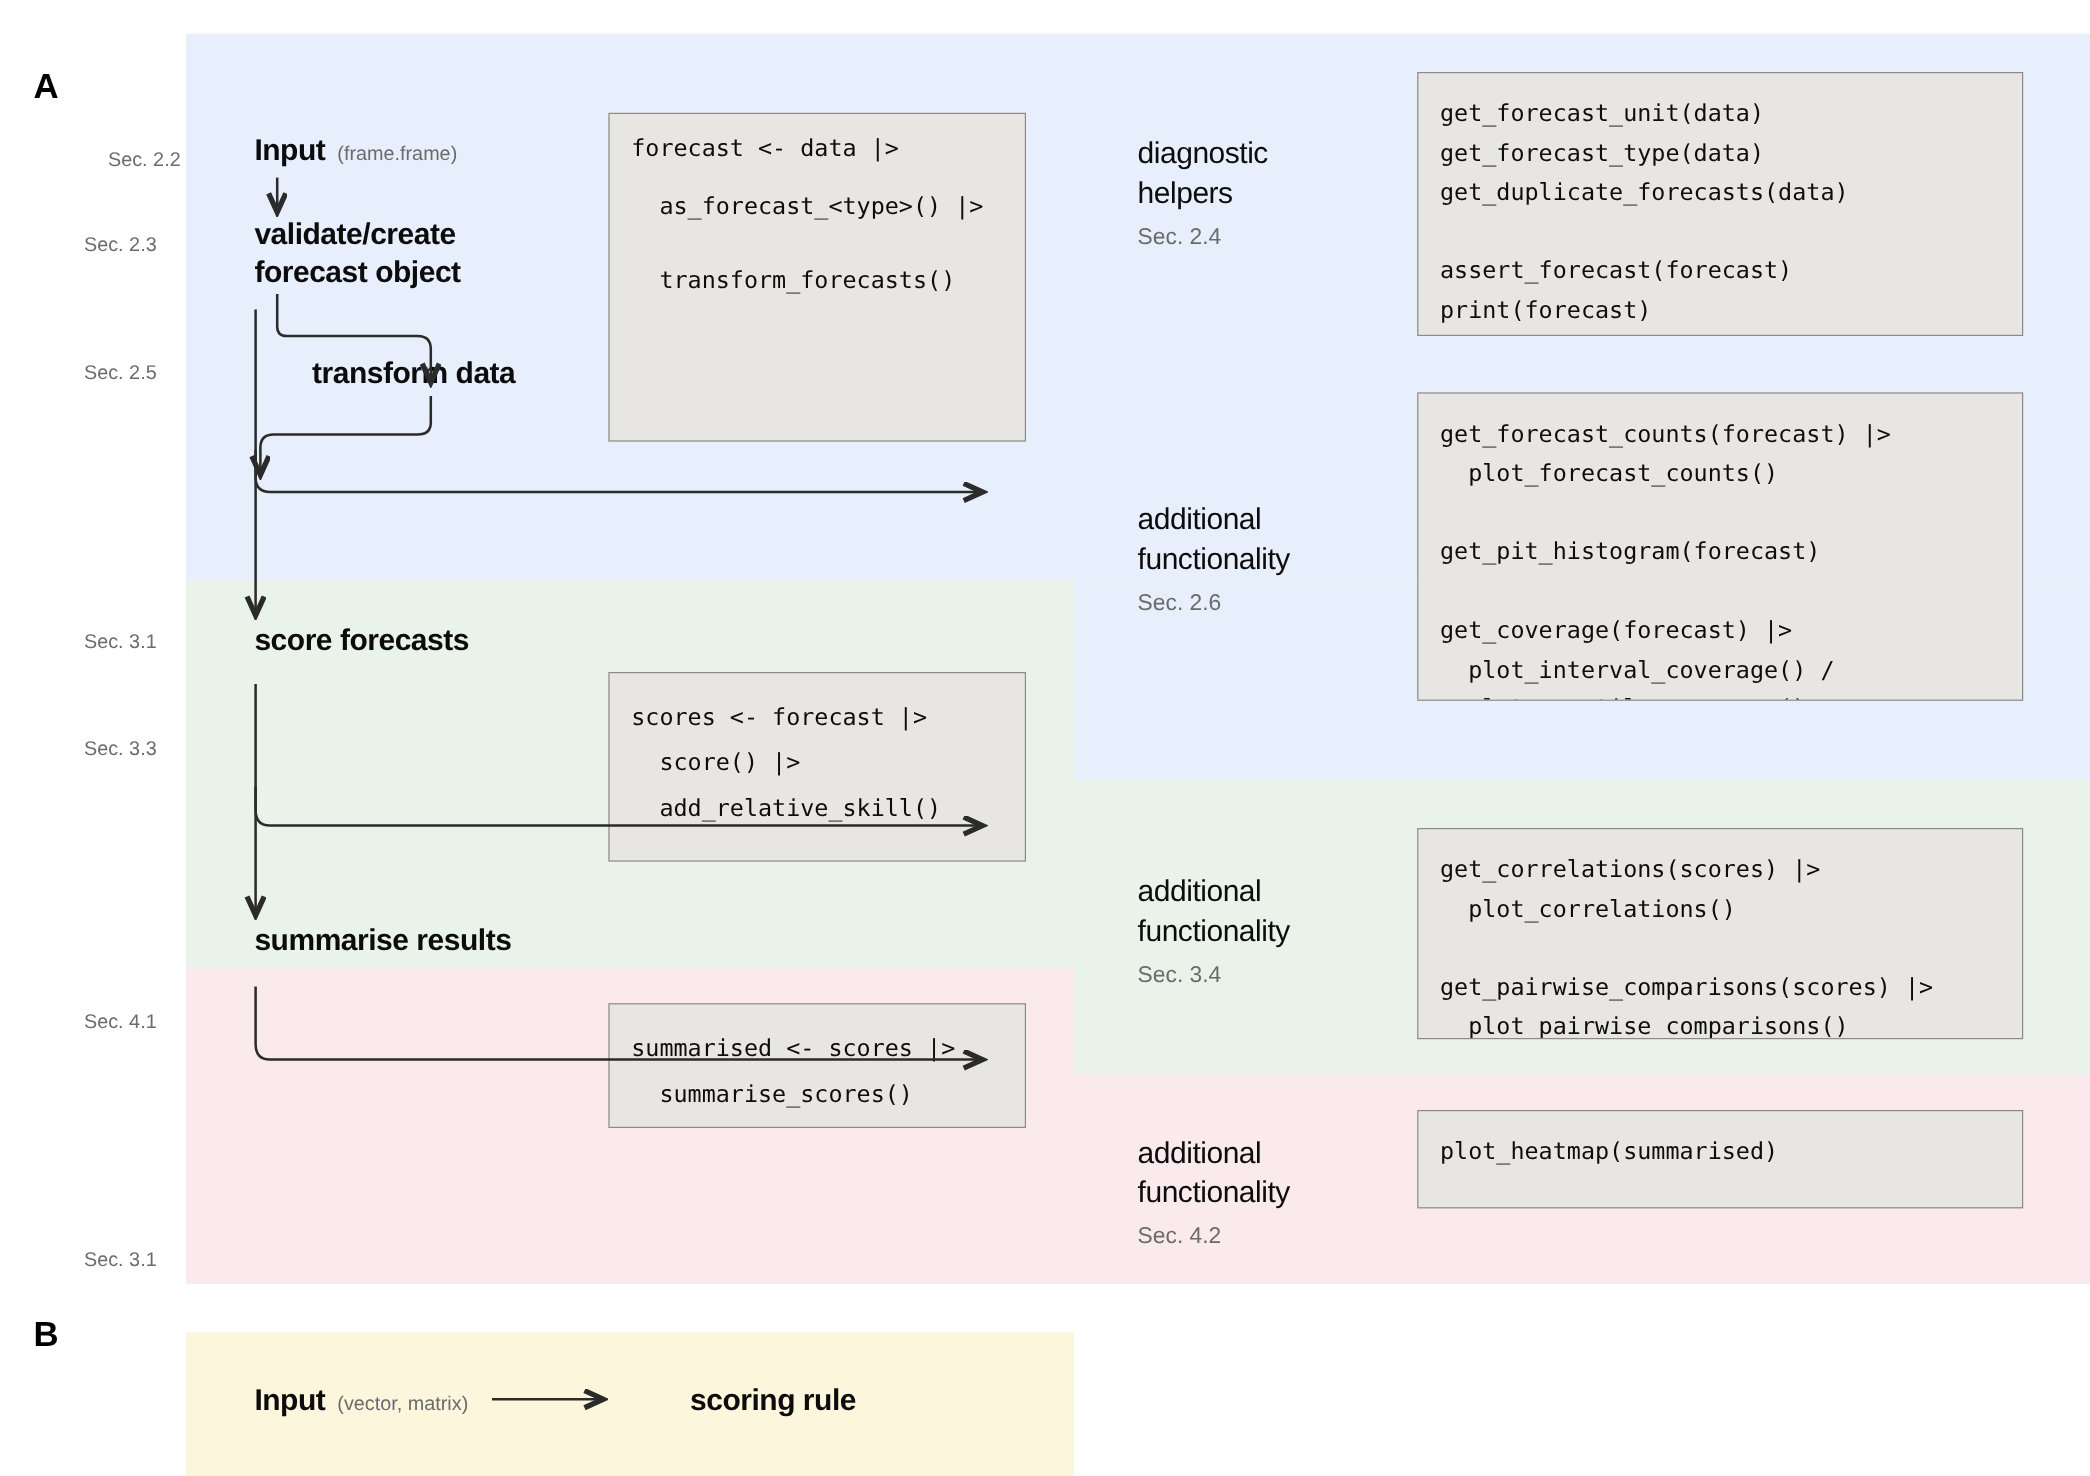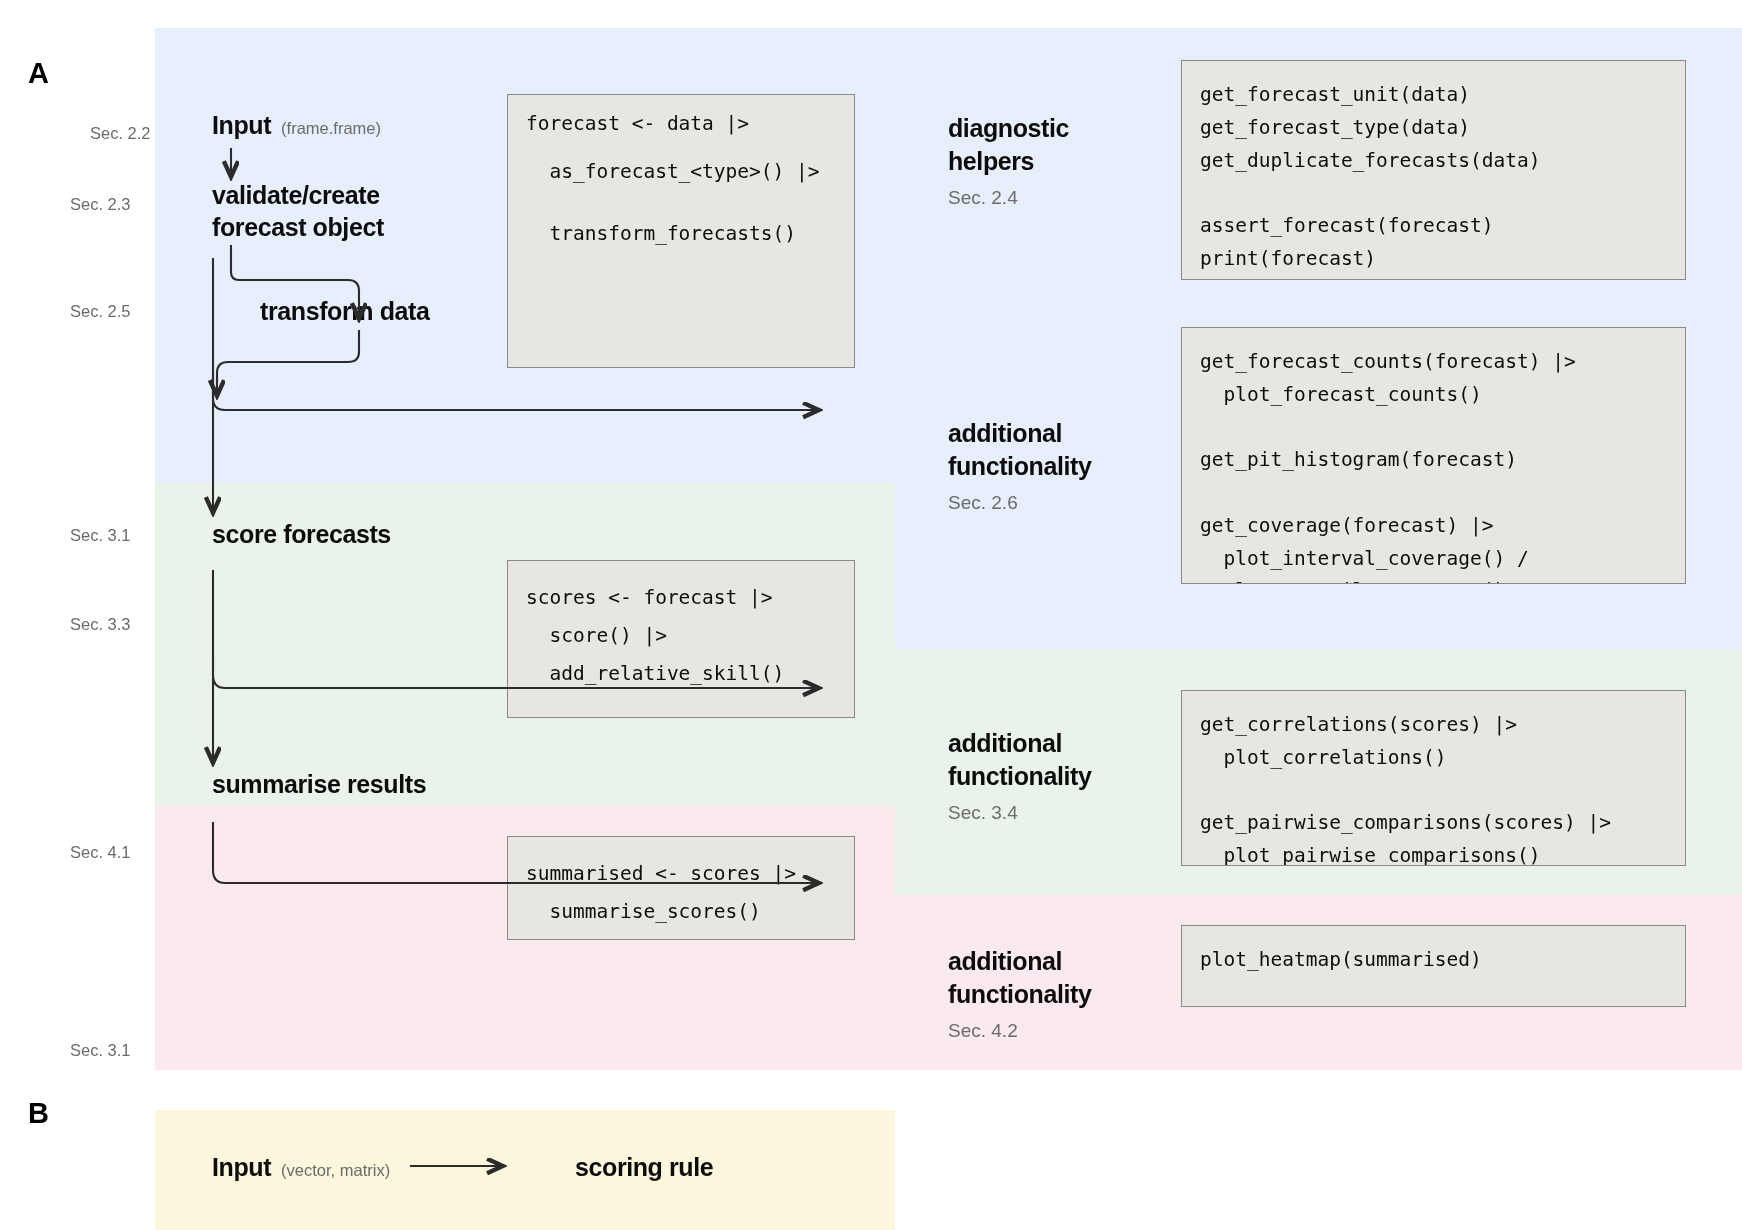--- a/index.html
+++ b/index.html
@@ -65,21 +65,21 @@
     color: #6b6b6b;
     letter-spacing: 0;
   }
 
   
   .rgroup {
     position: absolute;
     width: 200px;
   }
   .rgroup-title {
-    font-weight: bold;
+    font-weight: normal;
     font-size: 25px;
     color: #0c0c0c;
     line-height: 1.3;
     letter-spacing: -0.4px;
   }
   .rgroup-sec {
     font-size: 19px;
     color: #6b6b6b;
     margin-top: 10px;
   }

